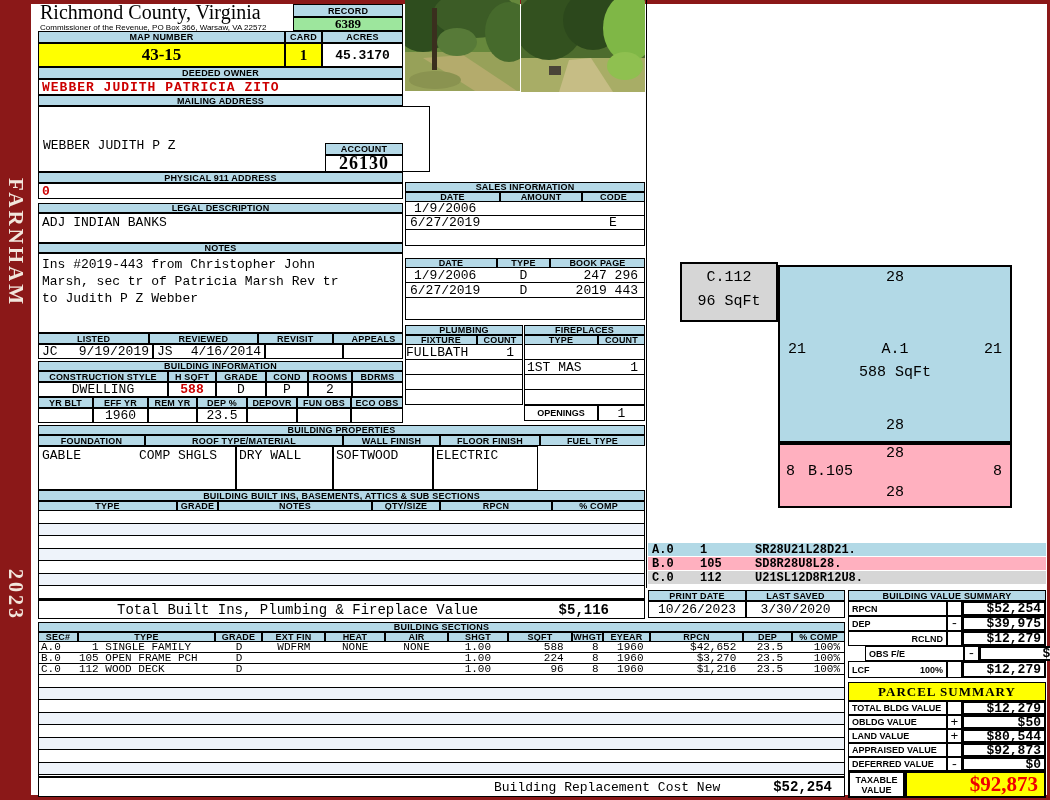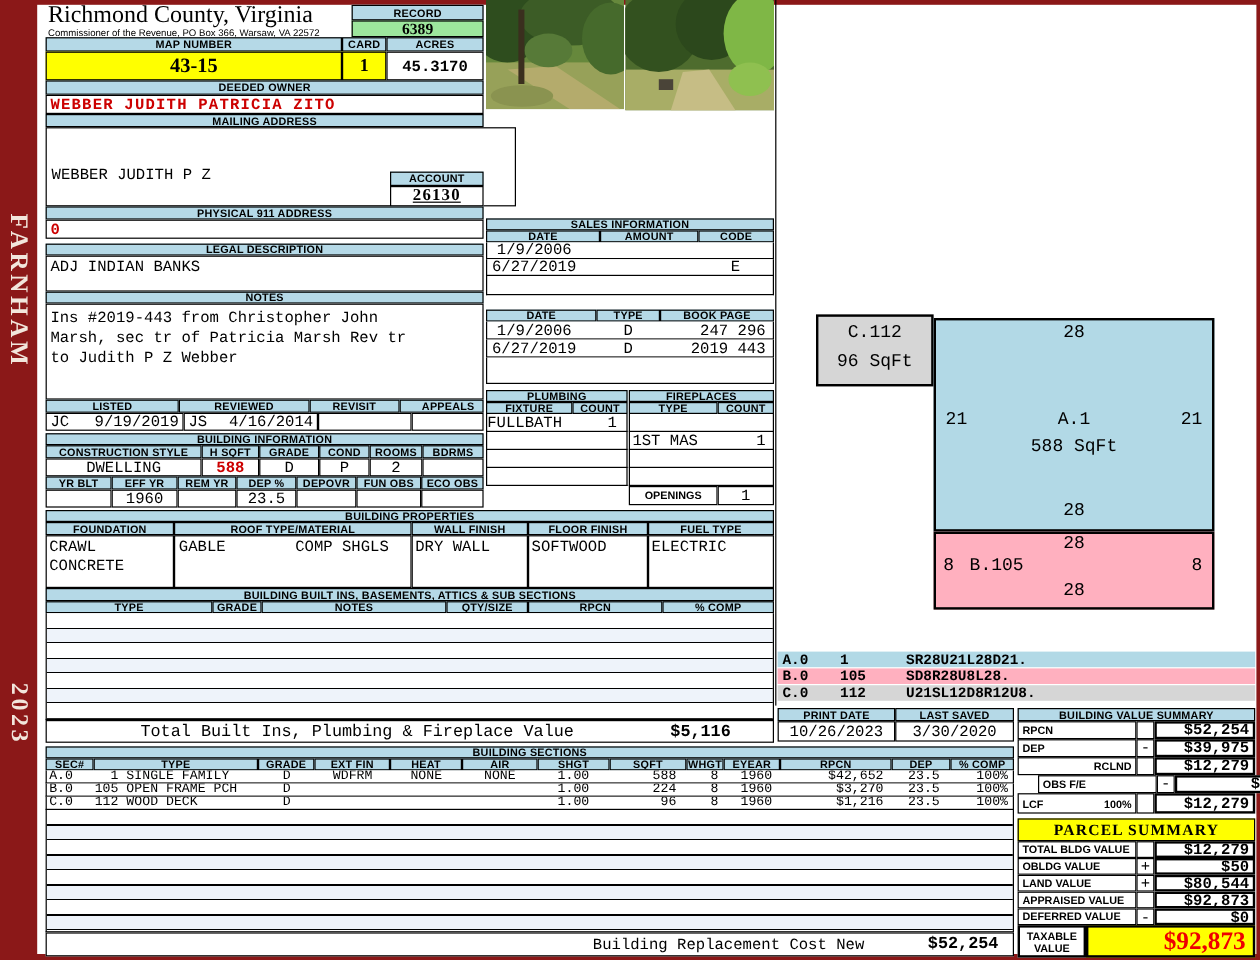--- a/index.html
+++ b/index.html
@@ -62,21 +62,21 @@
   <div class="abs hd" style="left:38px;top:95px;width:365px;height:11px;">MAILING ADDRESS</div>
   <div class="abs cell" style="left:38px;top:106px;width:392px;height:66px;align-items:flex-start;padding:1px 0 0 4px;">
     <div>
       <div style="height:17px;">WEBBER JUDITH P Z</div>
       
       
       
     </div>
   </div>
   <div class="abs hd" style="left:325px;top:143px;width:78px;height:12px;">ACCOUNT</div>
-  <div class="abs cell ctr serif b" style="left:325px;top:155px;width:78px;height:17px;font-size:14px;letter-spacing:1px;text-decoration:underline;">26130</div>
+  <div class="abs cell ctr serif b" style="left:325px;top:155px;width:78px;height:17px;font-size:18px;letter-spacing:1px;">26130</div>
 
   <div class="abs hd" style="left:38px;top:172px;width:365px;height:11px;">PHYSICAL 911 ADDRESS</div>
   <div class="abs cell b red" style="left:38px;top:183px;width:365px;height:16px;padding-left:3px;">0</div>
 
   <div class="abs hd" style="left:38px;top:203px;width:365px;height:10px;">LEGAL DESCRIPTION</div>
   <div class="abs cell" style="left:38px;top:213px;width:365px;height:30px;align-items:flex-start;padding:1px 0 0 3px;">ADJ INDIAN BANKS</div>
 
   <div class="abs hd" style="left:38px;top:243px;width:365px;height:10px;">NOTES</div>
   <div class="abs cell" style="left:38px;top:253px;width:365px;height:80px;align-items:flex-start;padding:2px 0 0 3px;white-space:pre-line;line-height:17px;">Ins #2019-443 from Christopher John
 Marsh, sec tr of Patricia Marsh Rev tr
@@ -137,22 +137,20 @@
 
   <div class="abs hd" style="left:38px;top:425px;width:607px;height:10px;">BUILDING PROPERTIES</div>
   <div class="row" style="left:38px;top:435px;width:607px;height:11px;">
     <div class="hd" style="width:107px;">FOUNDATION</div>
     <div class="hd" style="width:198px;">ROOF TYPE/MATERIAL</div>
     <div class="hd" style="width:97px;">WALL FINISH</div>
     <div class="hd" style="width:100px;">FLOOR FINISH</div>
     <div class="hd" style="width:105px;">FUEL TYPE</div>
   </div>
   <div class="row" style="left:38px;top:446px;width:607px;height:44px;">
-    <div class="cell" style="width:107px;align-items:flex-start;padding:1px 0 0 2px;white-space:pre-line;line-height:16px;">CRAWL
-CONCRETE</div>
     <div class="cell" style="width:198px;align-items:flex-start;padding-top:1px;position:relative;">
       <span style="position:absolute;left:3px;">GABLE</span>
       <span style="position:absolute;left:100px;">COMP SHGLS</span>
     </div>
     <div class="cell" style="width:97px;align-items:flex-start;padding:1px 0 0 2px;">DRY WALL</div>
     <div class="cell" style="width:100px;align-items:flex-start;padding:1px 0 0 2px;">SOFTWOOD</div>
     <div class="cell" style="width:105px;align-items:flex-start;padding:1px 0 0 2px;">ELECTRIC</div>
   </div>
 
   <div class="abs hd" style="left:38px;top:490px;width:607px;height:11px;">BUILDING BUILT INS, BASEMENTS, ATTICS &amp; SUB SECTIONS</div>

